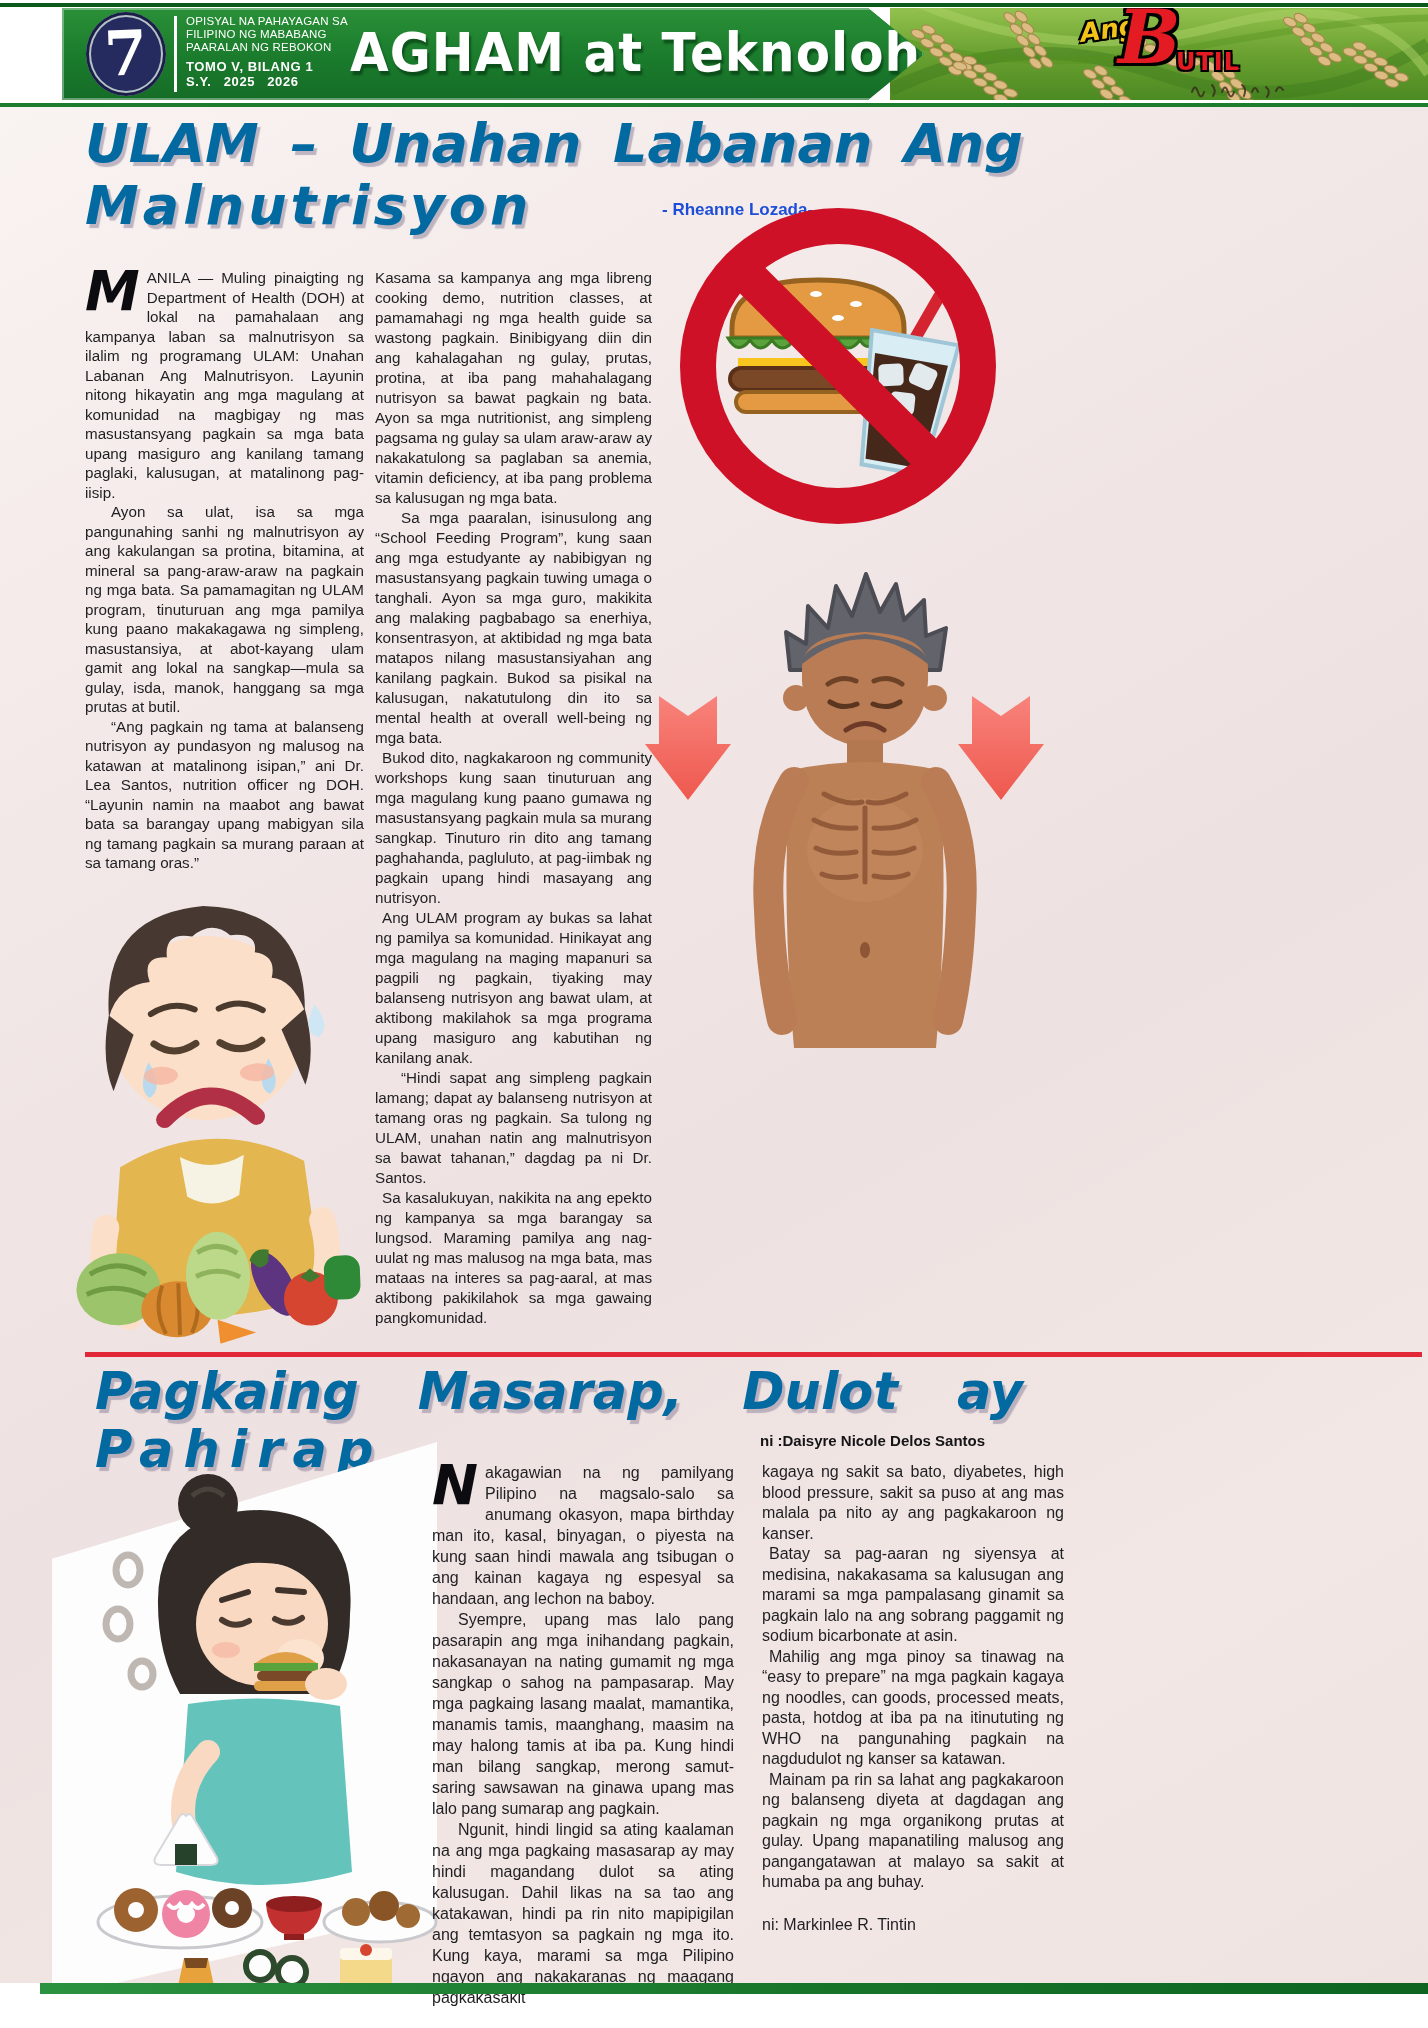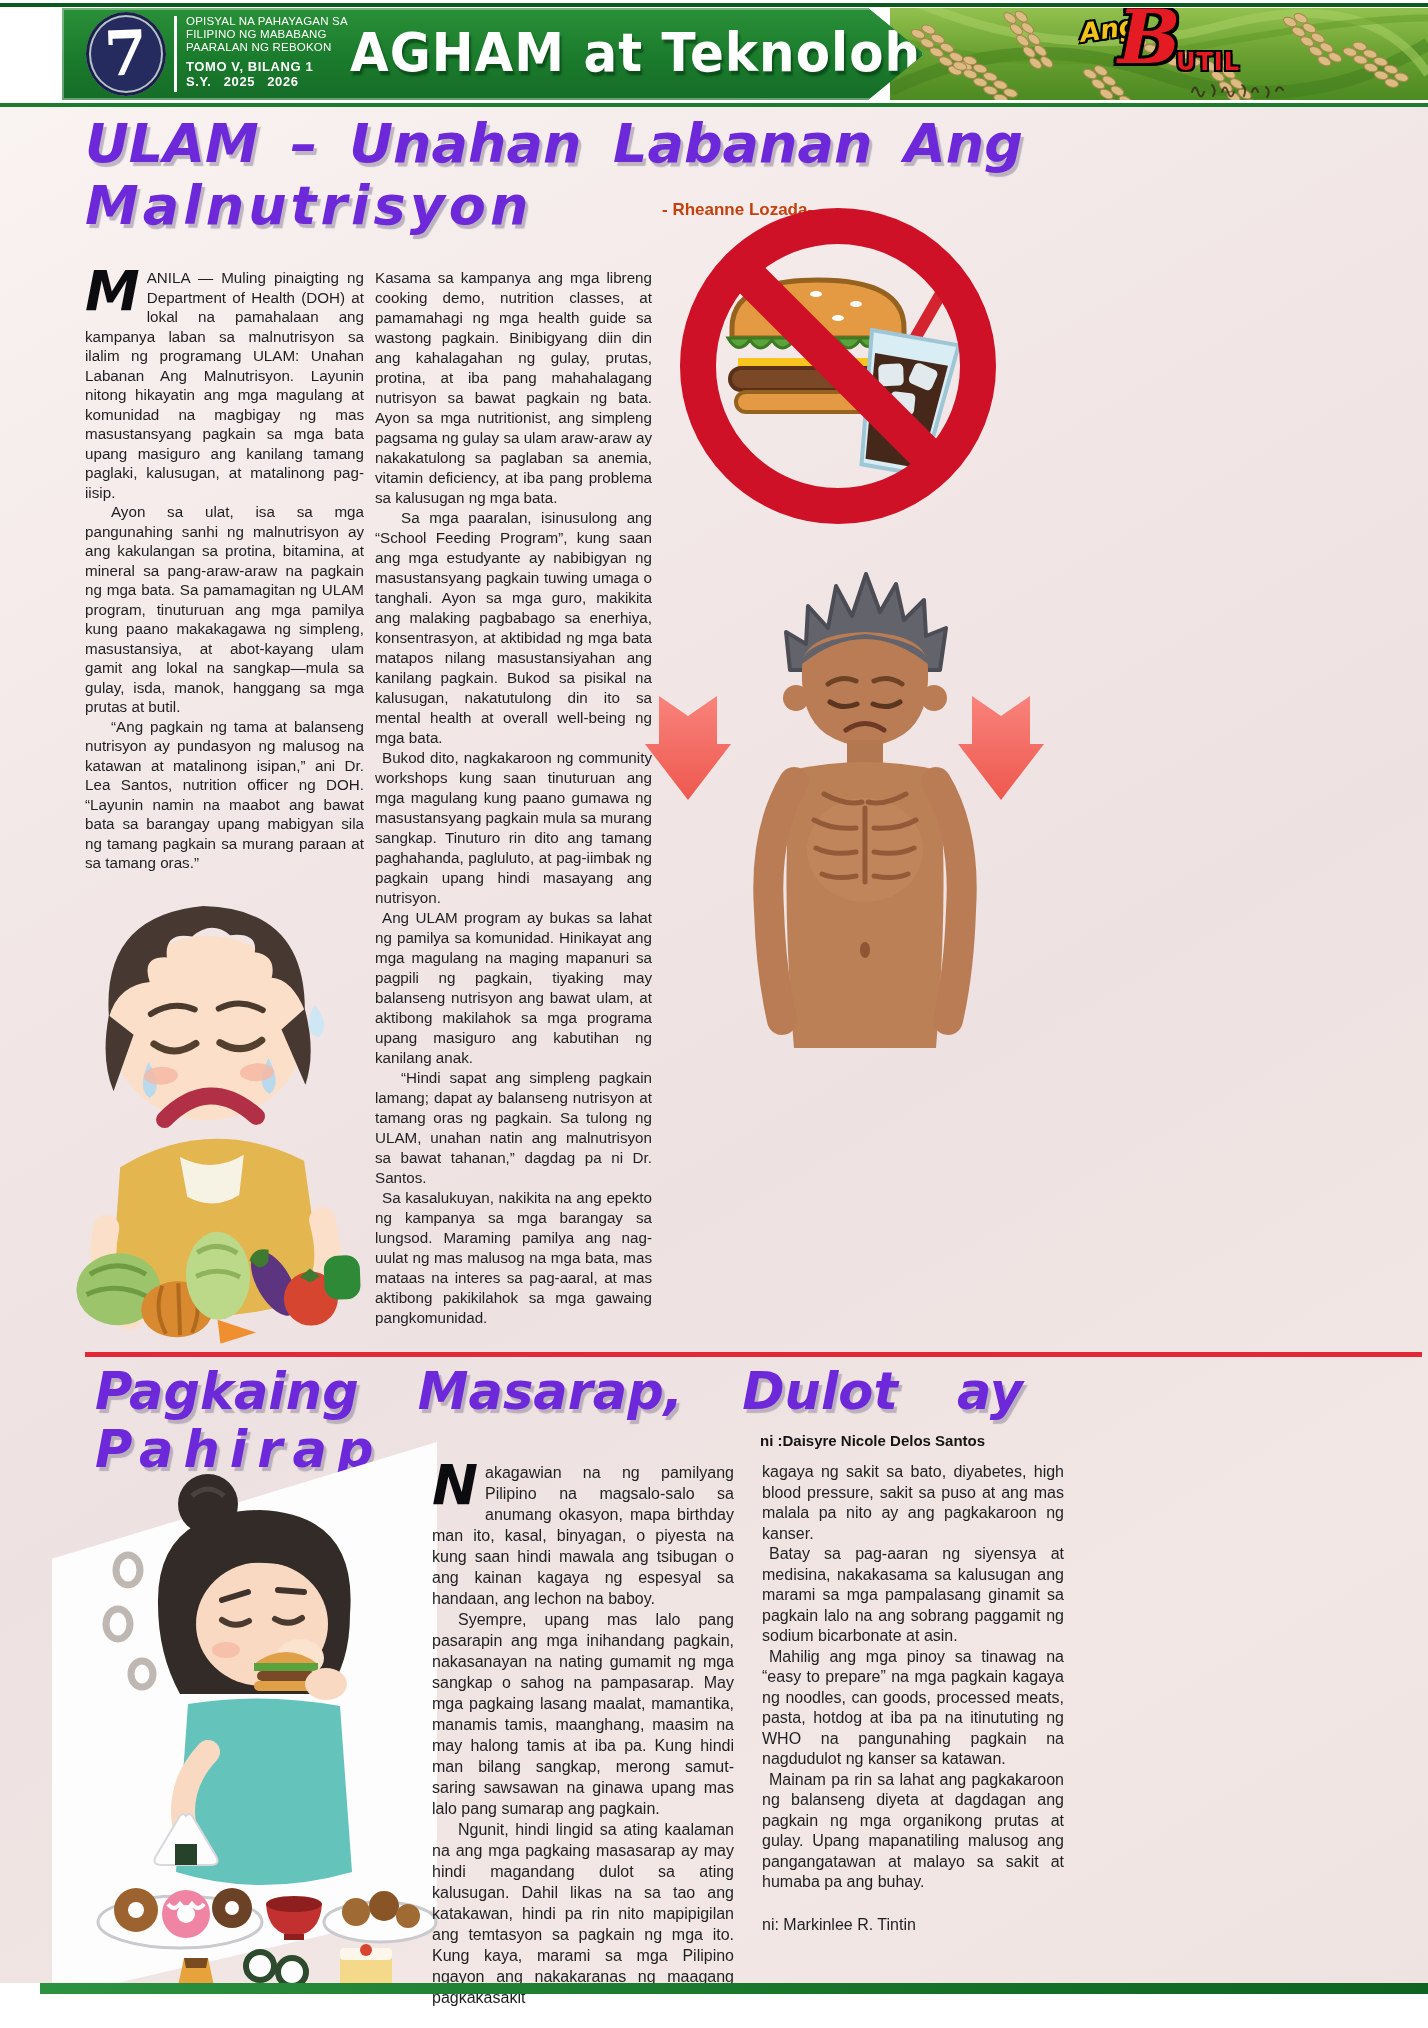--- a/index.html
+++ b/index.html
@@ -64,25 +64,25 @@
     position: absolute; left: 136px; top: 40px;
     font-family: "DejaVu Sans", sans-serif; font-weight: 800; 
     font-size: 24px; letter-spacing: 1px; color: #e41b22;
     text-shadow: -2px -2px 0 #000, 2px -2px 0 #000, -2px 2px 0 #000, 2px 2px 0 #000;
   }
   .baybayin { position: absolute; left: 150px; top: 74px; opacity: .8; }
 
   
   .hl {
     font-family: "DejaVu Sans", sans-serif; font-weight: 800; font-style: italic;
-    color: #6d28d9; text-shadow: 3px 4px 1px rgba(152,142,164,.6);
+    color: #0369a1; text-shadow: 3px 4px 1px rgba(152,142,164,.6);
   }
   .hl1-l1 { position: absolute; left: 85px; top: 112px; width: 938px; display: flex; justify-content: space-between; font-size: 54px; }
   .hl1-l2 { position: absolute; left: 85px; top: 174px; font-size: 54px; letter-spacing: 4px; }
-  .byline1 { position: absolute; left: 662px; top: 200px; font-size: 17px; font-weight: bold; color: #c2410c; }
+  .byline1 { position: absolute; left: 662px; top: 200px; font-size: 17px; font-weight: bold; color: #1d4ed8; }
 
   .rule-red { position: absolute; left: 85px; top: 1352px; width: 1337px; height: 5px; background: #e22737; }
   .hl2-l1 { position: absolute; left: 95px; top: 1362px; width: 928px; display: flex; justify-content: space-between; font-size: 51px; }
   .hl2-l2 { position: absolute; left: 95px; top: 1420px; font-size: 51px; letter-spacing: 10px; text-align: center; }
   .byline2 { position: absolute; left: 760px; top: 1432px; font-size: 15px; font-weight: bold; color: #141416; }
 
   
   .col { position: absolute; text-align: justify; color: #1f1f22; }
   .c1a1 { left: 85px;  top: 268px;  width: 279px; font-size: 15.2px; line-height: 19.5px; }
   .c2a1 { left: 375px; top: 268px;  width: 277px; font-size: 15.2px; line-height: 20px; }

